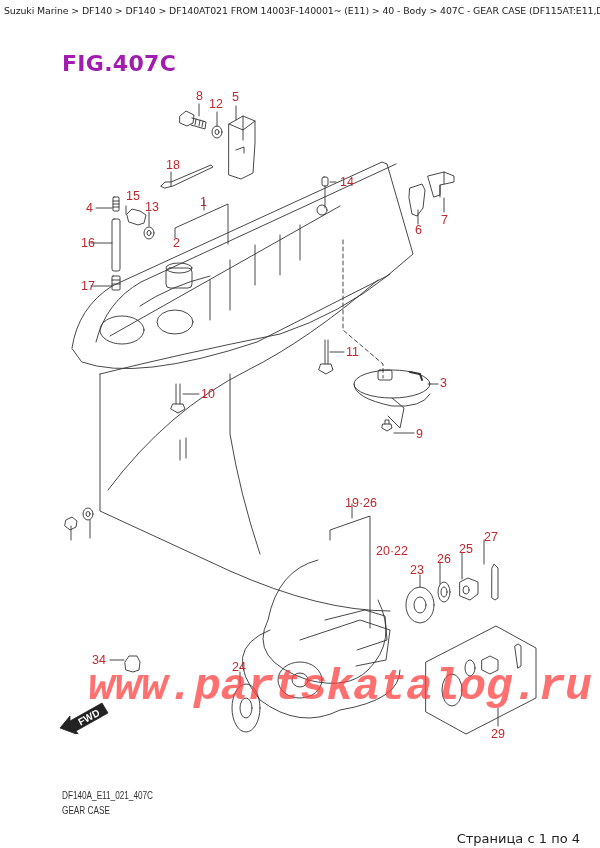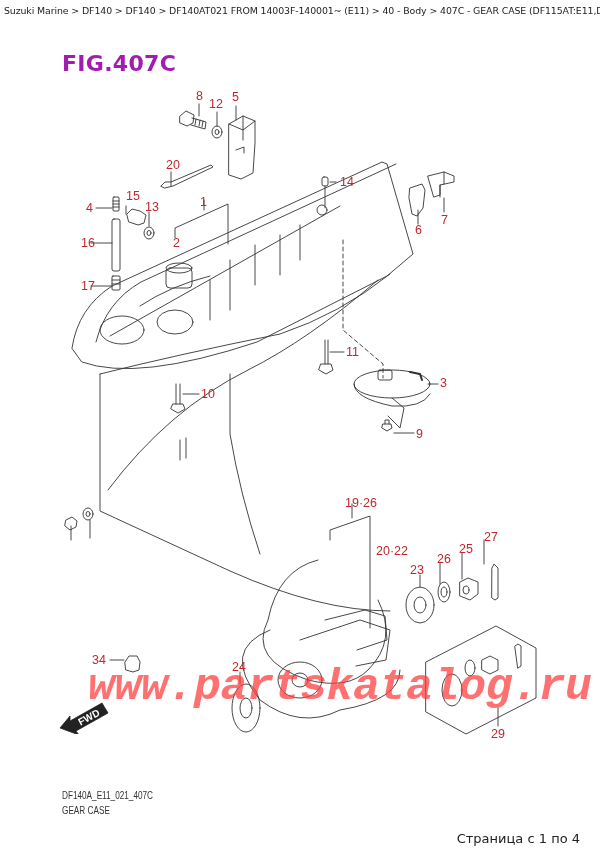--- a/index.html
+++ b/index.html
@@ -122,21 +122,21 @@
   <ellipse cx="470" cy="668" rx="5" ry="8"></ellipse>
   <path d="M482 660 l8 -4 l8 4 l0 10 l-8 4 l-8 -4 z"></path>
   <path d="M515 646 l3 -2 l3 2 l0 20 l-3 2 z"></path>
 
   <path d="M199 104 l0 12 M217 112 l0 14 M236 106 l0 14 M171 172 l0 14 M336 182 l-6 0 M126 214 l0 -8 M149 212 l0 14 M96 208 l16 0 M91 243 l21 0 M91 286 l21 0 M418 224 l0 -14 M444 212 l0 -14 M344 352 l-14 0 M438 384 l-10 0 M199 394 l-16 0 M414 433 l-20 0 M71 540 l0 -14 M90 538 l0 -18 M484 540 l0 24 M440 562 l0 22 M462 553 l0 26 M420 575 l0 12 M110 660 l14 0 M240 672 l0 12 M498 726 l0 -18"></path>
 </svg>
 
 <div class="lbl" style="left:196px;top:90px">8</div>
 <div class="lbl" style="left:209px;top:98px">12</div>
 <div class="lbl" style="left:232px;top:91px">5</div>
-<div class="lbl" style="left:166px;top:159px">20</div>
+<div class="lbl" style="left:166px;top:159px">18</div>
 <div class="lbl" style="left:340px;top:176px">14</div>
 <div class="lbl" style="left:126px;top:190px">15</div>
 <div class="lbl" style="left:145px;top:201px">13</div>
 <div class="lbl" style="left:86px;top:202px">4</div>
 <div class="lbl" style="left:200px;top:196px">1</div>
 <div class="lbl" style="left:415px;top:224px">6</div>
 <div class="lbl" style="left:441px;top:214px">7</div>
 <div class="lbl" style="left:81px;top:237px">16</div>
 <div class="lbl" style="left:173px;top:237px">2</div>
 <div class="lbl" style="left:81px;top:280px">17</div>

